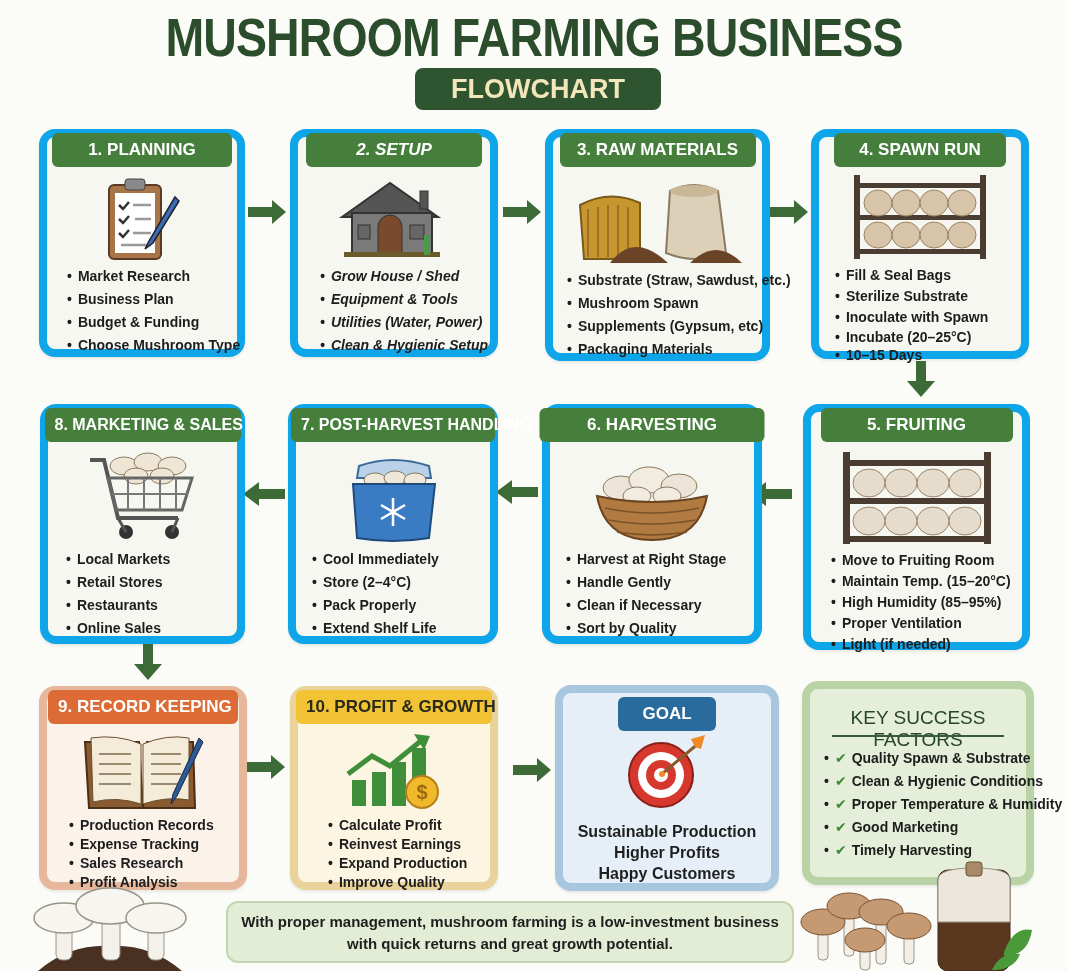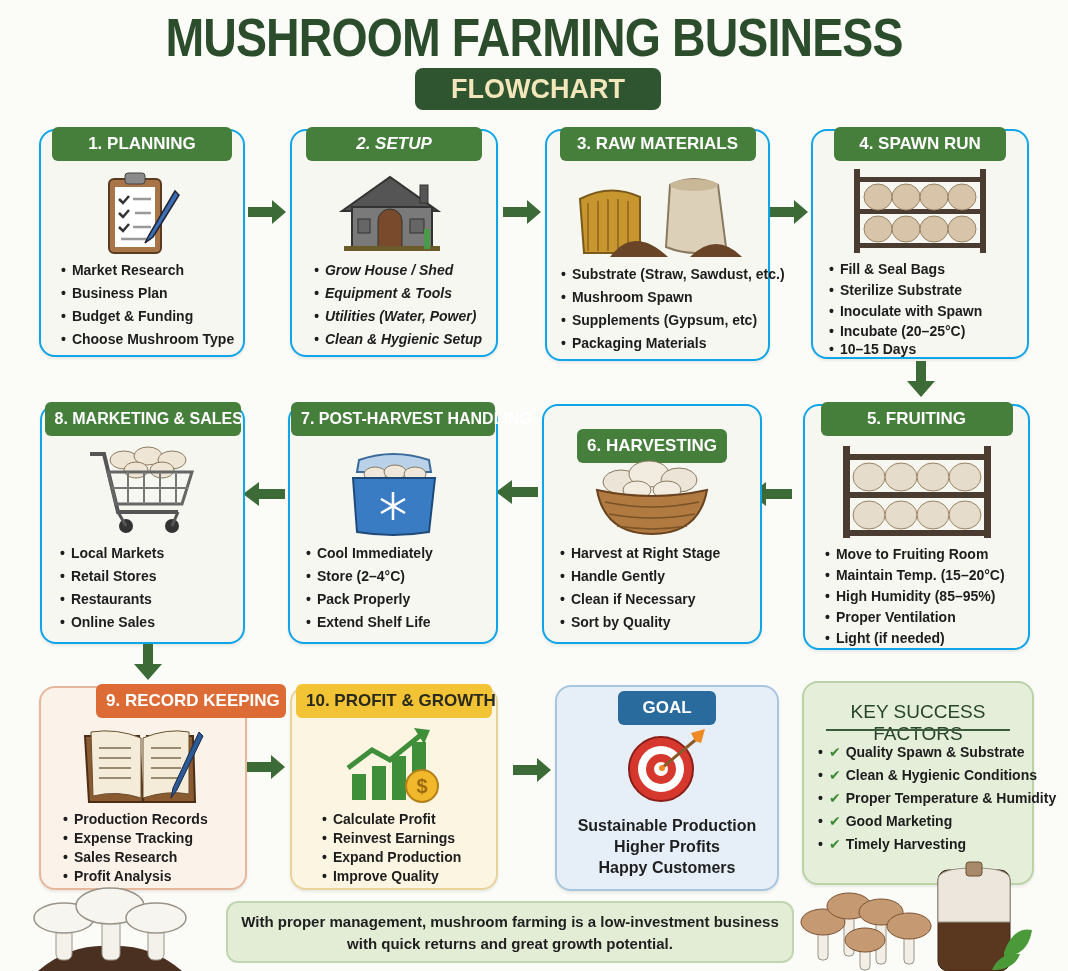--- a/index.html
+++ b/index.html
@@ -12,21 +12,21 @@
     font-size: 54px; letter-spacing: -1px; color: #2c4d2c;
     transform: scaleX(0.86); transform-origin: center;
   }
   .subtitle {
     position: absolute; top: 68px; left: 415px; width: 246px; height: 42px;
     background: #2f5530; border-radius: 8px; color: #f3e6bb;
     font-weight: bold; font-size: 27px; text-align: center; line-height: 42px;
   }
 
   .card {
-    position: absolute; border: 2px solid #0ea5e9; border-radius: 16px;
+    position: absolute; border: 8px solid #0ea5e9; border-radius: 16px;
     background: #f6f7f1; box-shadow: 0 2px 3px rgba(0,0,0,0.08);
   }
   .card .hdr {
     position: absolute; top: -4px; left: 50%; transform: translateX(-50%);
     height: 34px; border-radius: 6px; background: #467e3c; color: #fff;
     font-weight: bold; font-size: 17px; text-align: center; line-height: 34px;
     white-space: nowrap; padding: 0 10px;
   }
   .card .icon { position: absolute; left: 50%; transform: translateX(-50%); }
   .card ul { position: absolute; list-style: none; font-weight: bold; font-size: 14px; color: #1d1d1d; }
@@ -211,21 +211,21 @@
   </ul>
 </div>
 
 <div class="arrow" style="left:750px;top:482px;">
   <svg width="42" height="24" viewBox="0 0 42 24">
       <path d="M42 7H16V0L0 12l16 12v-7h26z" fill="#3d6b37"></path>
     </svg>
 </div>
 
 <div class="card" style="left:542px;top:404px;width:220px;height:240px;">
-  <div class="hdr" style="width:150px;margin-top:27px;">6. HARVESTING</div>
+  <div class="hdr" style="width:225px;">6. HARVESTING</div>
   <div class="icon" style="top:50px;">
     <svg width="122" height="80" viewBox="0 0 122 80">
       <ellipse cx="30" cy="26" rx="18" ry="12" fill="#ece4d6" stroke="#8a7a60"></ellipse>
       <ellipse cx="58" cy="18" rx="20" ry="13" fill="#f2ebe0" stroke="#8a7a60"></ellipse>
       <ellipse cx="88" cy="24" rx="18" ry="12" fill="#ece4d6" stroke="#8a7a60"></ellipse>
       <ellipse cx="46" cy="34" rx="14" ry="9" fill="#f2ebe0" stroke="#8a7a60"></ellipse>
       <ellipse cx="76" cy="34" rx="14" ry="9" fill="#f2ebe0" stroke="#8a7a60"></ellipse>
       <path d="M6 34 Q61 46 116 34 Q108 78 61 78 Q14 78 6 34 Z" fill="#b07a40" stroke="#6a4420" stroke-width="2"></path>
       <path d="M14 46 Q61 56 108 46 M18 58 Q61 66 104 58 M26 70 Q61 76 96 70" stroke="#7a5228" stroke-width="1.5" fill="none"></path>
     </svg>
@@ -299,21 +299,21 @@
   </ul>
 </div>
 
 <div class="arrow" style="left:134px;top:644px;">
   <svg width="28" height="36" viewBox="0 0 28 36">
       <path d="M9 0h10v20h9L14 36 0 20h9z" fill="#3d6b37"></path>
     </svg>
 </div>
 
 <div class="card orange" style="left:39px;top:686px;width:208px;height:204px;">
-  <div class="hdr" style="width:190px;margin-left:48px;">9. RECORD KEEPING</div>
+  <div class="hdr" style="width:190px;">9. RECORD KEEPING</div>
   <div class="icon" style="top:40px;">
     <svg width="124" height="76" viewBox="0 0 124 76">
       <path d="M4 8 H58 L62 74 H8 Z" fill="#8a5a30" stroke="#4a2e16" stroke-width="2"></path>
       <path d="M62 74 L66 8 H112 L114 74 Z" fill="#8a5a30" stroke="#4a2e16" stroke-width="2"></path>
       <path d="M10 4 Q36 0 60 10 V70 Q36 62 12 68 Z" fill="#f4ecd8" stroke="#6a5030"></path>
       <path d="M62 10 Q86 0 108 4 V66 Q86 62 62 70 Z" fill="#f4ecd8" stroke="#6a5030"></path>
       <path d="M18 20 H50 M18 30 H50 M18 40 H50 M18 50 H50 M70 20 H100 M70 30 H100 M70 40 H100 M70 50 H100" stroke="#9a8a70" stroke-width="2"></path>
       <path d="M118 4 L92 60 L90 70 L96 62 L122 8 Z" fill="#2c5a96" stroke="#1a2a44"></path>
     </svg>
   </div>

